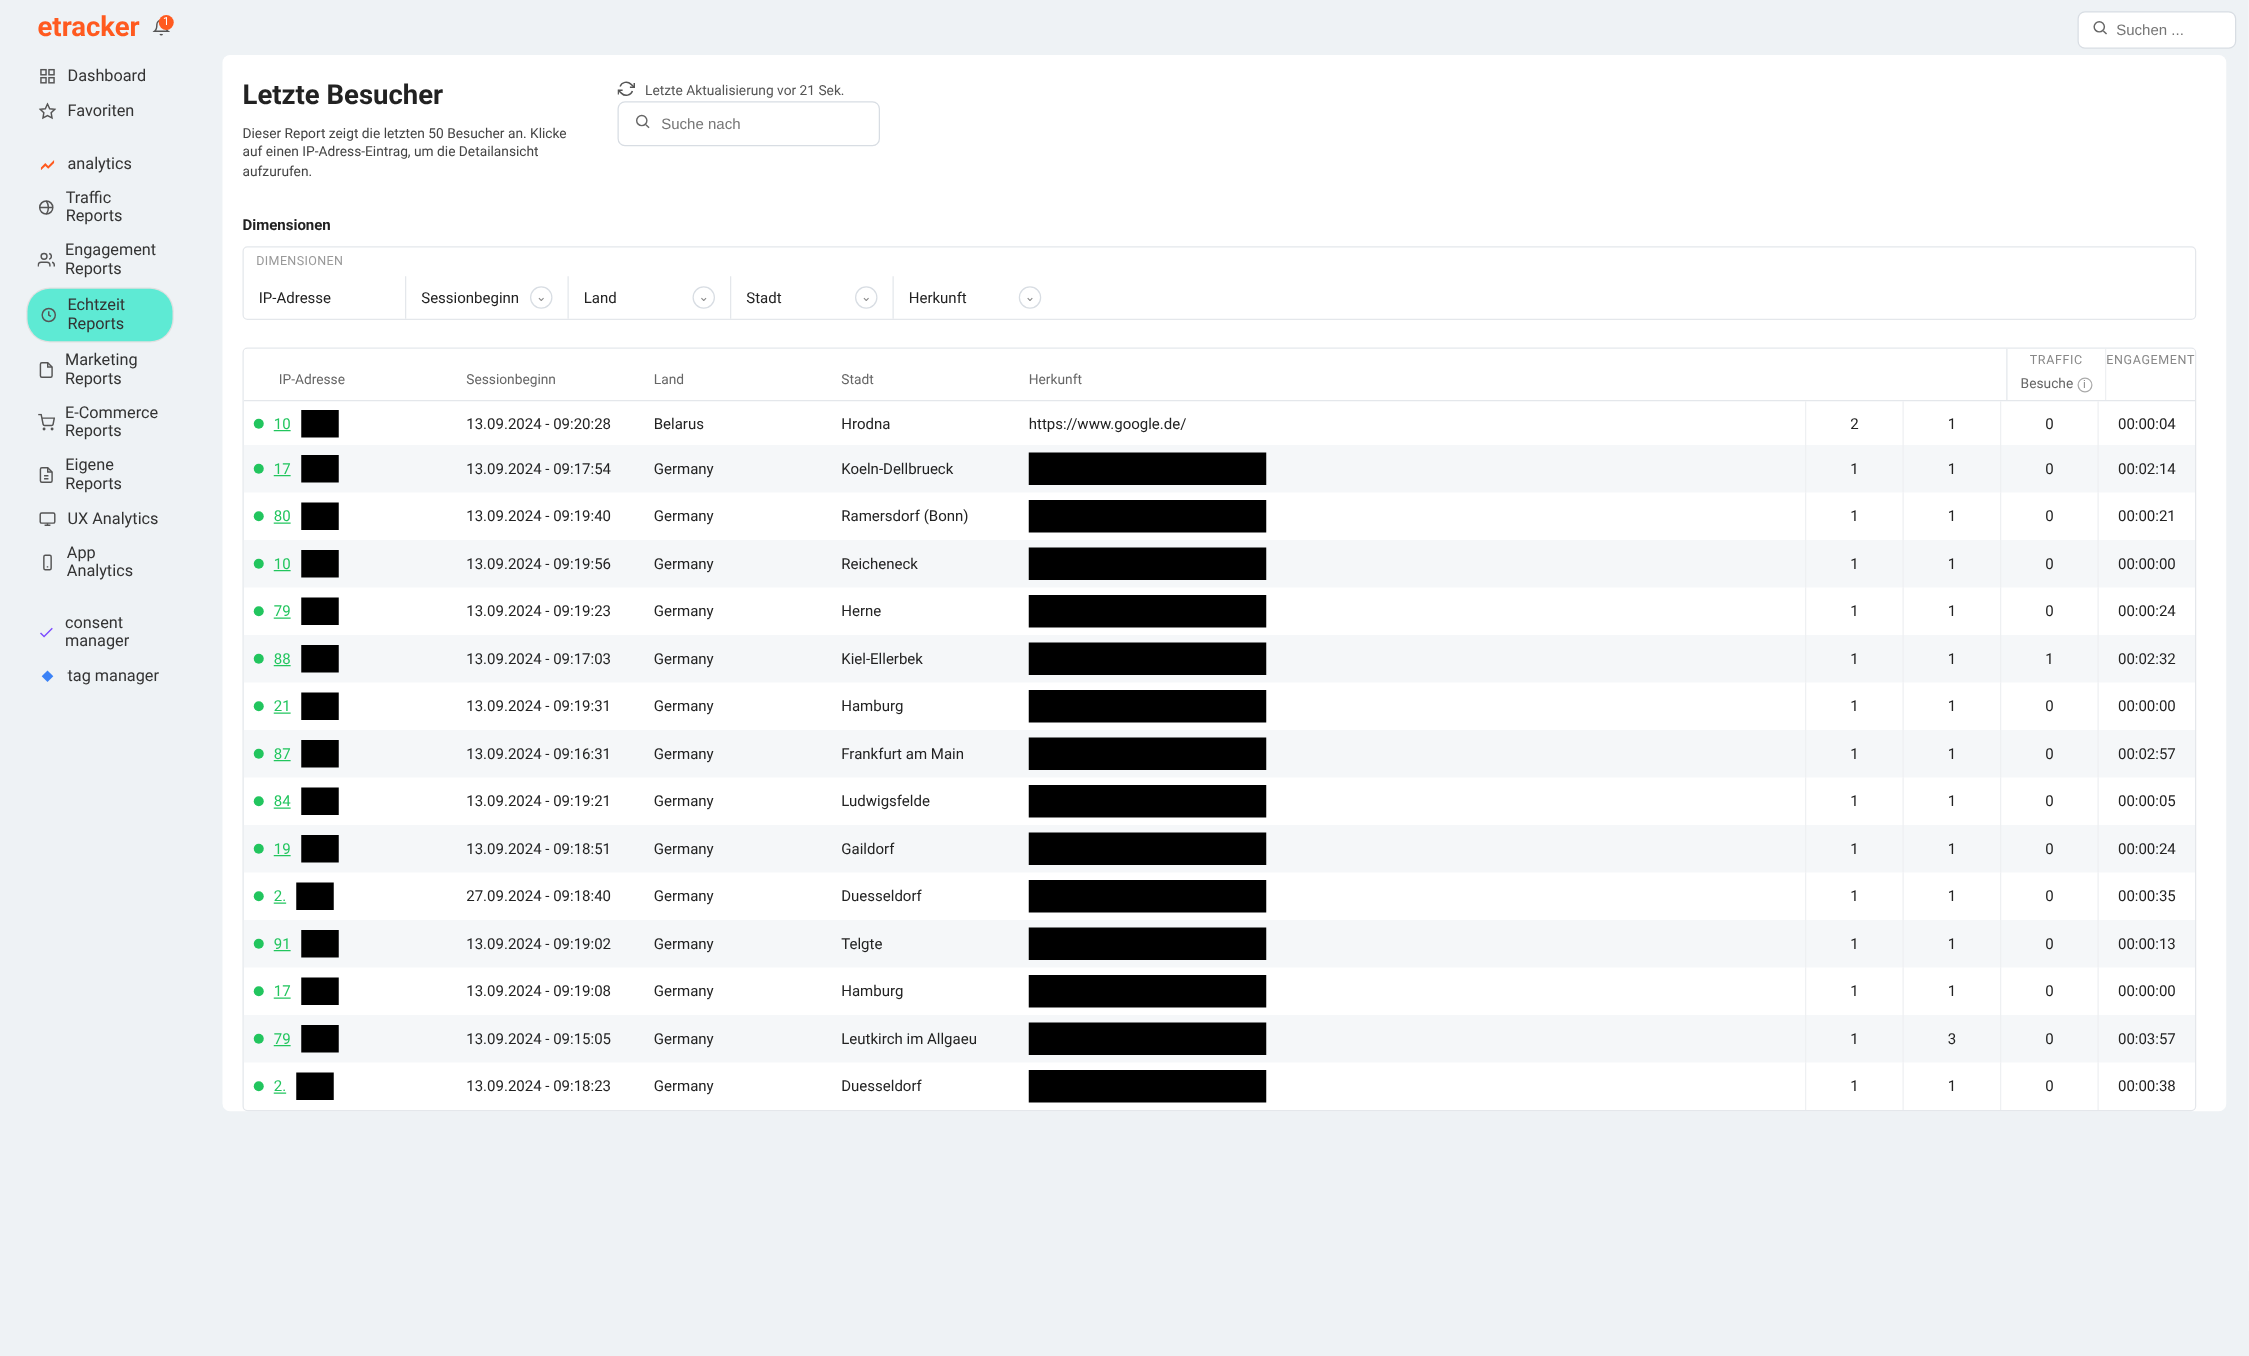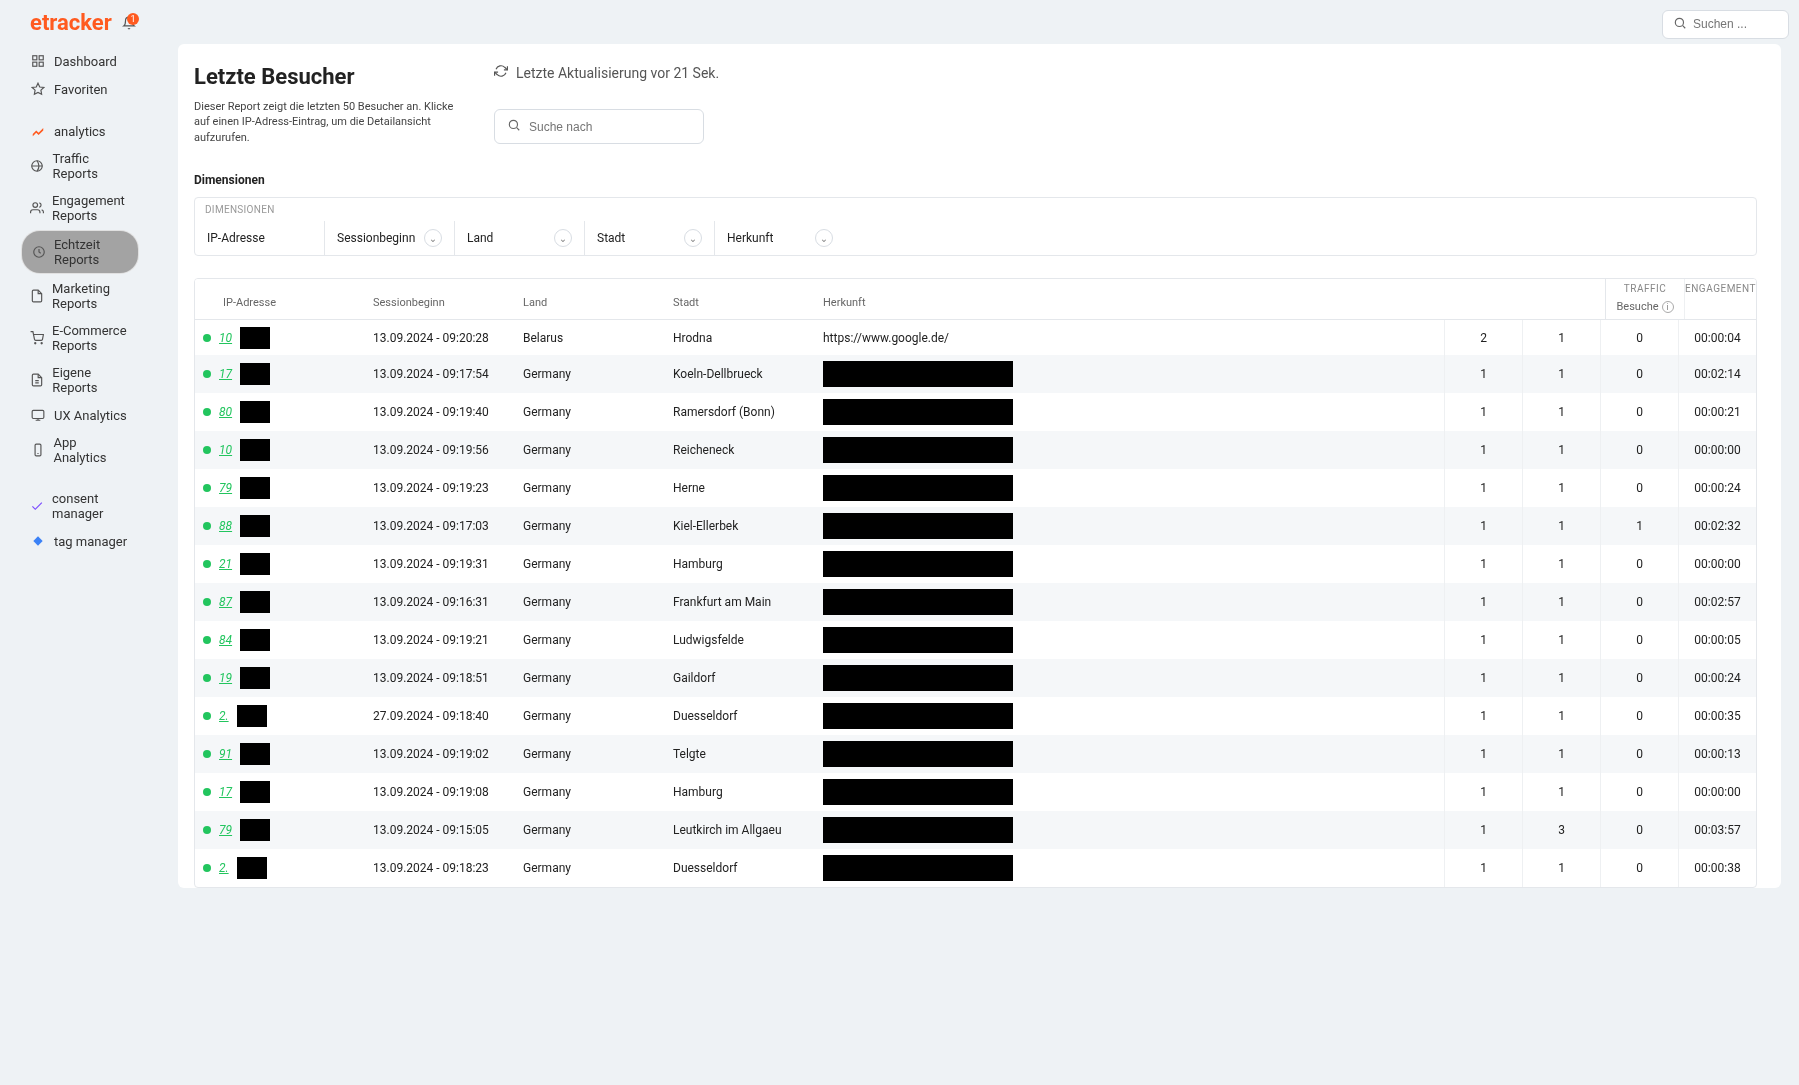--- a/index.html
+++ b/index.html
@@ -1,38 +1,38 @@
 <!DOCTYPE html>
 <html><head>
   <meta charset="utf-8">
   <style>
     * { box-sizing: border-box; margin: 0; padding: 0; }
     body { font-family: -apple-system, BlinkMacSystemFont, "Segoe UI", Roboto, Arial, sans-serif; background: #eef2f5; color: #222; font-size: 13px; }
     .app { display: flex; height: 100vh; }
     .sidebar { width: 160px; background: #eef2f5; padding: 10px 16px; flex-shrink: 0; }
     .logo { padding: 0 14px 12px; font-size: 22px; font-weight: 700; color: #ff5a1f; }
     .nav-item { display: flex; align-items: center; gap: 8px; padding: 6px 14px; color: #333; cursor: pointer; font-size: 13px; }
-    .nav-item.active { background: #a3a3a3; border-radius: 18px; margin: 2px 6px; padding: 6px 10px; box-shadow: 0 0 0 1px #e0e0e0; }
+    .nav-item.active { background: #5eead4; border-radius: 18px; margin: 2px 6px; padding: 6px 10px; box-shadow: 0 0 0 1px #e0e0e0; }
     .nav-item .icon { width: 16px; height: 16px; display: inline-flex; align-items: center; justify-content: center; color: #555; }
     .nav-item.orange-icon .icon { color: #ff5a1f; }
     .nav-item.purple-icon .icon { color: #7c4dff; }
     .nav-item.blue-icon .icon { color: #3b82f6; }
     .nav-spacer { height: 14px; }
     .topbar { position: absolute; top: 6px; left: 122px; right: 10px; display: flex; align-items: center; justify-content: space-between; height: 36px; z-index: 5; }
     .bell-wrap { position: relative; color: #555; cursor: pointer; }
     .bell-badge { position: absolute; top: -3px; right: -3px; background: #ff5a1f; color: #fff; font-size: 9px; border-radius: 8px; min-width: 12px; height: 12px; display: flex; align-items: center; justify-content: center; padding: 0 2px; }
     .search-box { display: flex; align-items: center; gap: 6px; background: #fff; border: 1px solid #d8dde3; border-radius: 6px; padding: 5px 10px; width: 127px; }
     .search-box input { border: none; outline: none; font-size: 12px; width: 100%; background: transparent; }
     .main { flex: 1; padding: 44px 18px 18px 18px; overflow: auto; }
     .card { background: #fff; border-radius: 6px; padding: 20px 24px 0 16px; }
     .card-header { display: flex; gap: 40px; align-items: flex-start; margin-bottom: 28px; }
     .title-block { max-width: 260px; }
     .page-title { font-size: 22px; font-weight: 700; margin-bottom: 10px; }
     .page-desc { font-size: 11px; line-height: 1.4; color: #444; }
-    .refresh-line { display: flex; align-items: center; gap: 8px; font-size: 14px; color: #555; margin-bottom: 28px; }
+    .refresh-line { display: flex; align-items: center; gap: 8px; font-size: 11px; color: #555; margin-bottom: 0; }
     .report-search { display: flex; align-items: center; gap: 8px; border: 1px solid #d8dde3; border-radius: 6px; padding: 8px 12px; width: 210px; }
     .report-search input { border: none; outline: none; font-size: 12px; background: transparent; width: 100%; }
     .dim-label { font-size: 12px; font-weight: 700; margin-bottom: 10px; }
     .dim-box { border: 1px solid #e4e7eb; border-radius: 4px; margin-bottom: 22px; }
     .dim-box-header { font-size: 10px; letter-spacing: .3px; color: #999; padding: 6px 10px; text-transform: uppercase; }
     .dim-chips { display: flex; }
     .dim-chip { display: flex; align-items: center; justify-content: space-between; padding: 8px 12px; border-right: 1px solid #e4e7eb; font-size: 12px; min-width: 130px; }
     .dim-chip:last-child { border-right: none; }
     .chip-toggle { width: 18px; height: 18px; border: 1px solid #d8dde3; border-radius: 50%; display: flex; align-items: center; justify-content: center; color: #888; font-size: 10px; cursor: pointer; }
     .table-wrap { border: 1px solid #e4e7eb; border-radius: 4px; overflow: hidden; }
@@ -44,21 +44,21 @@
     .group-label { font-size: 10px; color: #888; letter-spacing: .5px; text-align: center; padding: 4px 0 0; }
     .col-ip { width: 170px; padding-left: 28px;}
     .col-sb { width: 150px; }
     .col-land { width: 150px; }
     .col-stadt { width: 150px; }
     .col-herk { flex: 1; min-width: 160px; }
     .col-m { width: 78px; border-left: 1px solid #eef0f2; }
     .tbody .row { display: flex; align-items: stretch; min-height: 35px; font-size: 12px; }
     .tbody .row:nth-child(even) { background: #f5f7f9; }
     .cell { display: flex; align-items: center; padding: 6px 8px; overflow: hidden; }
-    .cell.col-ip { gap: 8px; font-style: italic; }
+    .cell.col-ip { gap: 8px; }
     .dot { width: 8px; height: 8px; border-radius: 50%; background: #22c55e; flex-shrink: 0; }
     .ip-link { color: #22c55e; text-decoration: underline; text-decoration-style: solid; cursor: pointer; font-size: 12px; }
     .redact-ip { width: 30px; height: 22px; background: #000; display: inline-block; }
     .redact-herk { width: 190px; height: 26px; background: #000; display: inline-block; }
     .metric { justify-content: center; text-align: center; border-left: 1px solid #eef0f2; }
     .icon svg { width: 14px; height: 14px; }
     .info-icon { display:inline-flex; border:1px solid #aaa; border-radius:50%; width:12px; height:12px; align-items:center; justify-content:center; font-size:9px; color:#888; margin-left:3px;}
     .right-head-inner { display:flex; flex-direction:column; }
     .right-cols { display:flex; }
   </style>

